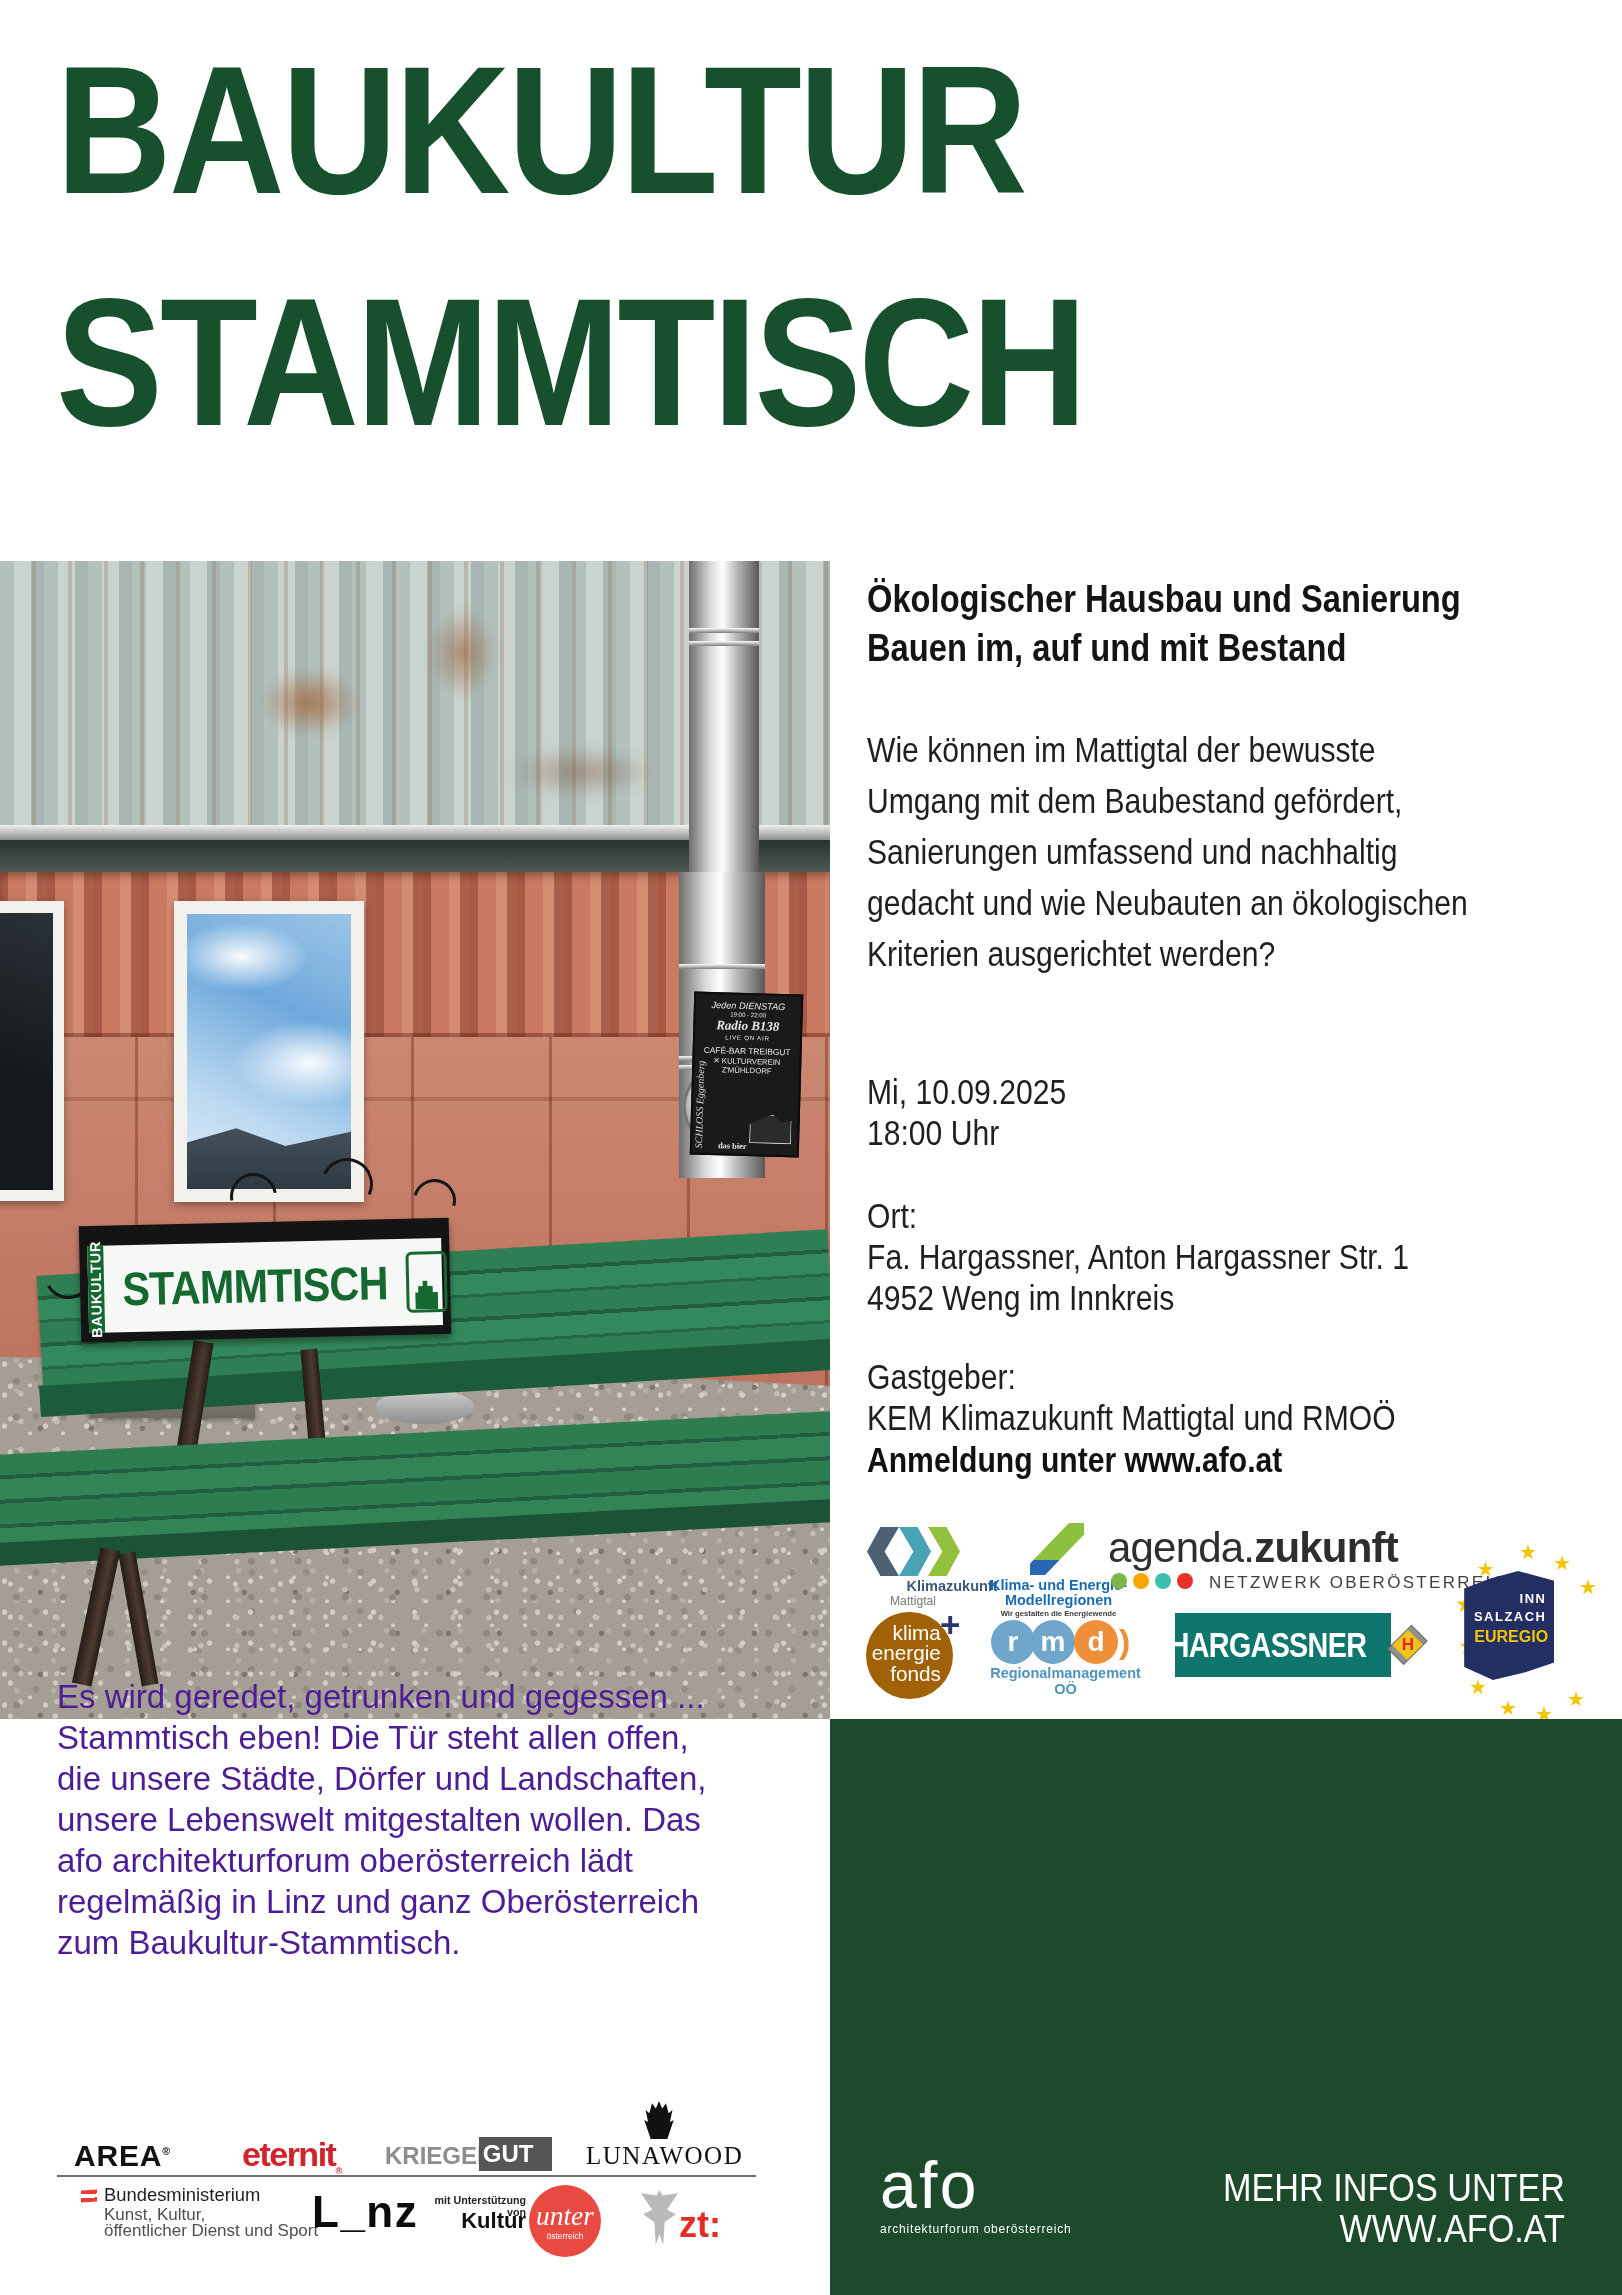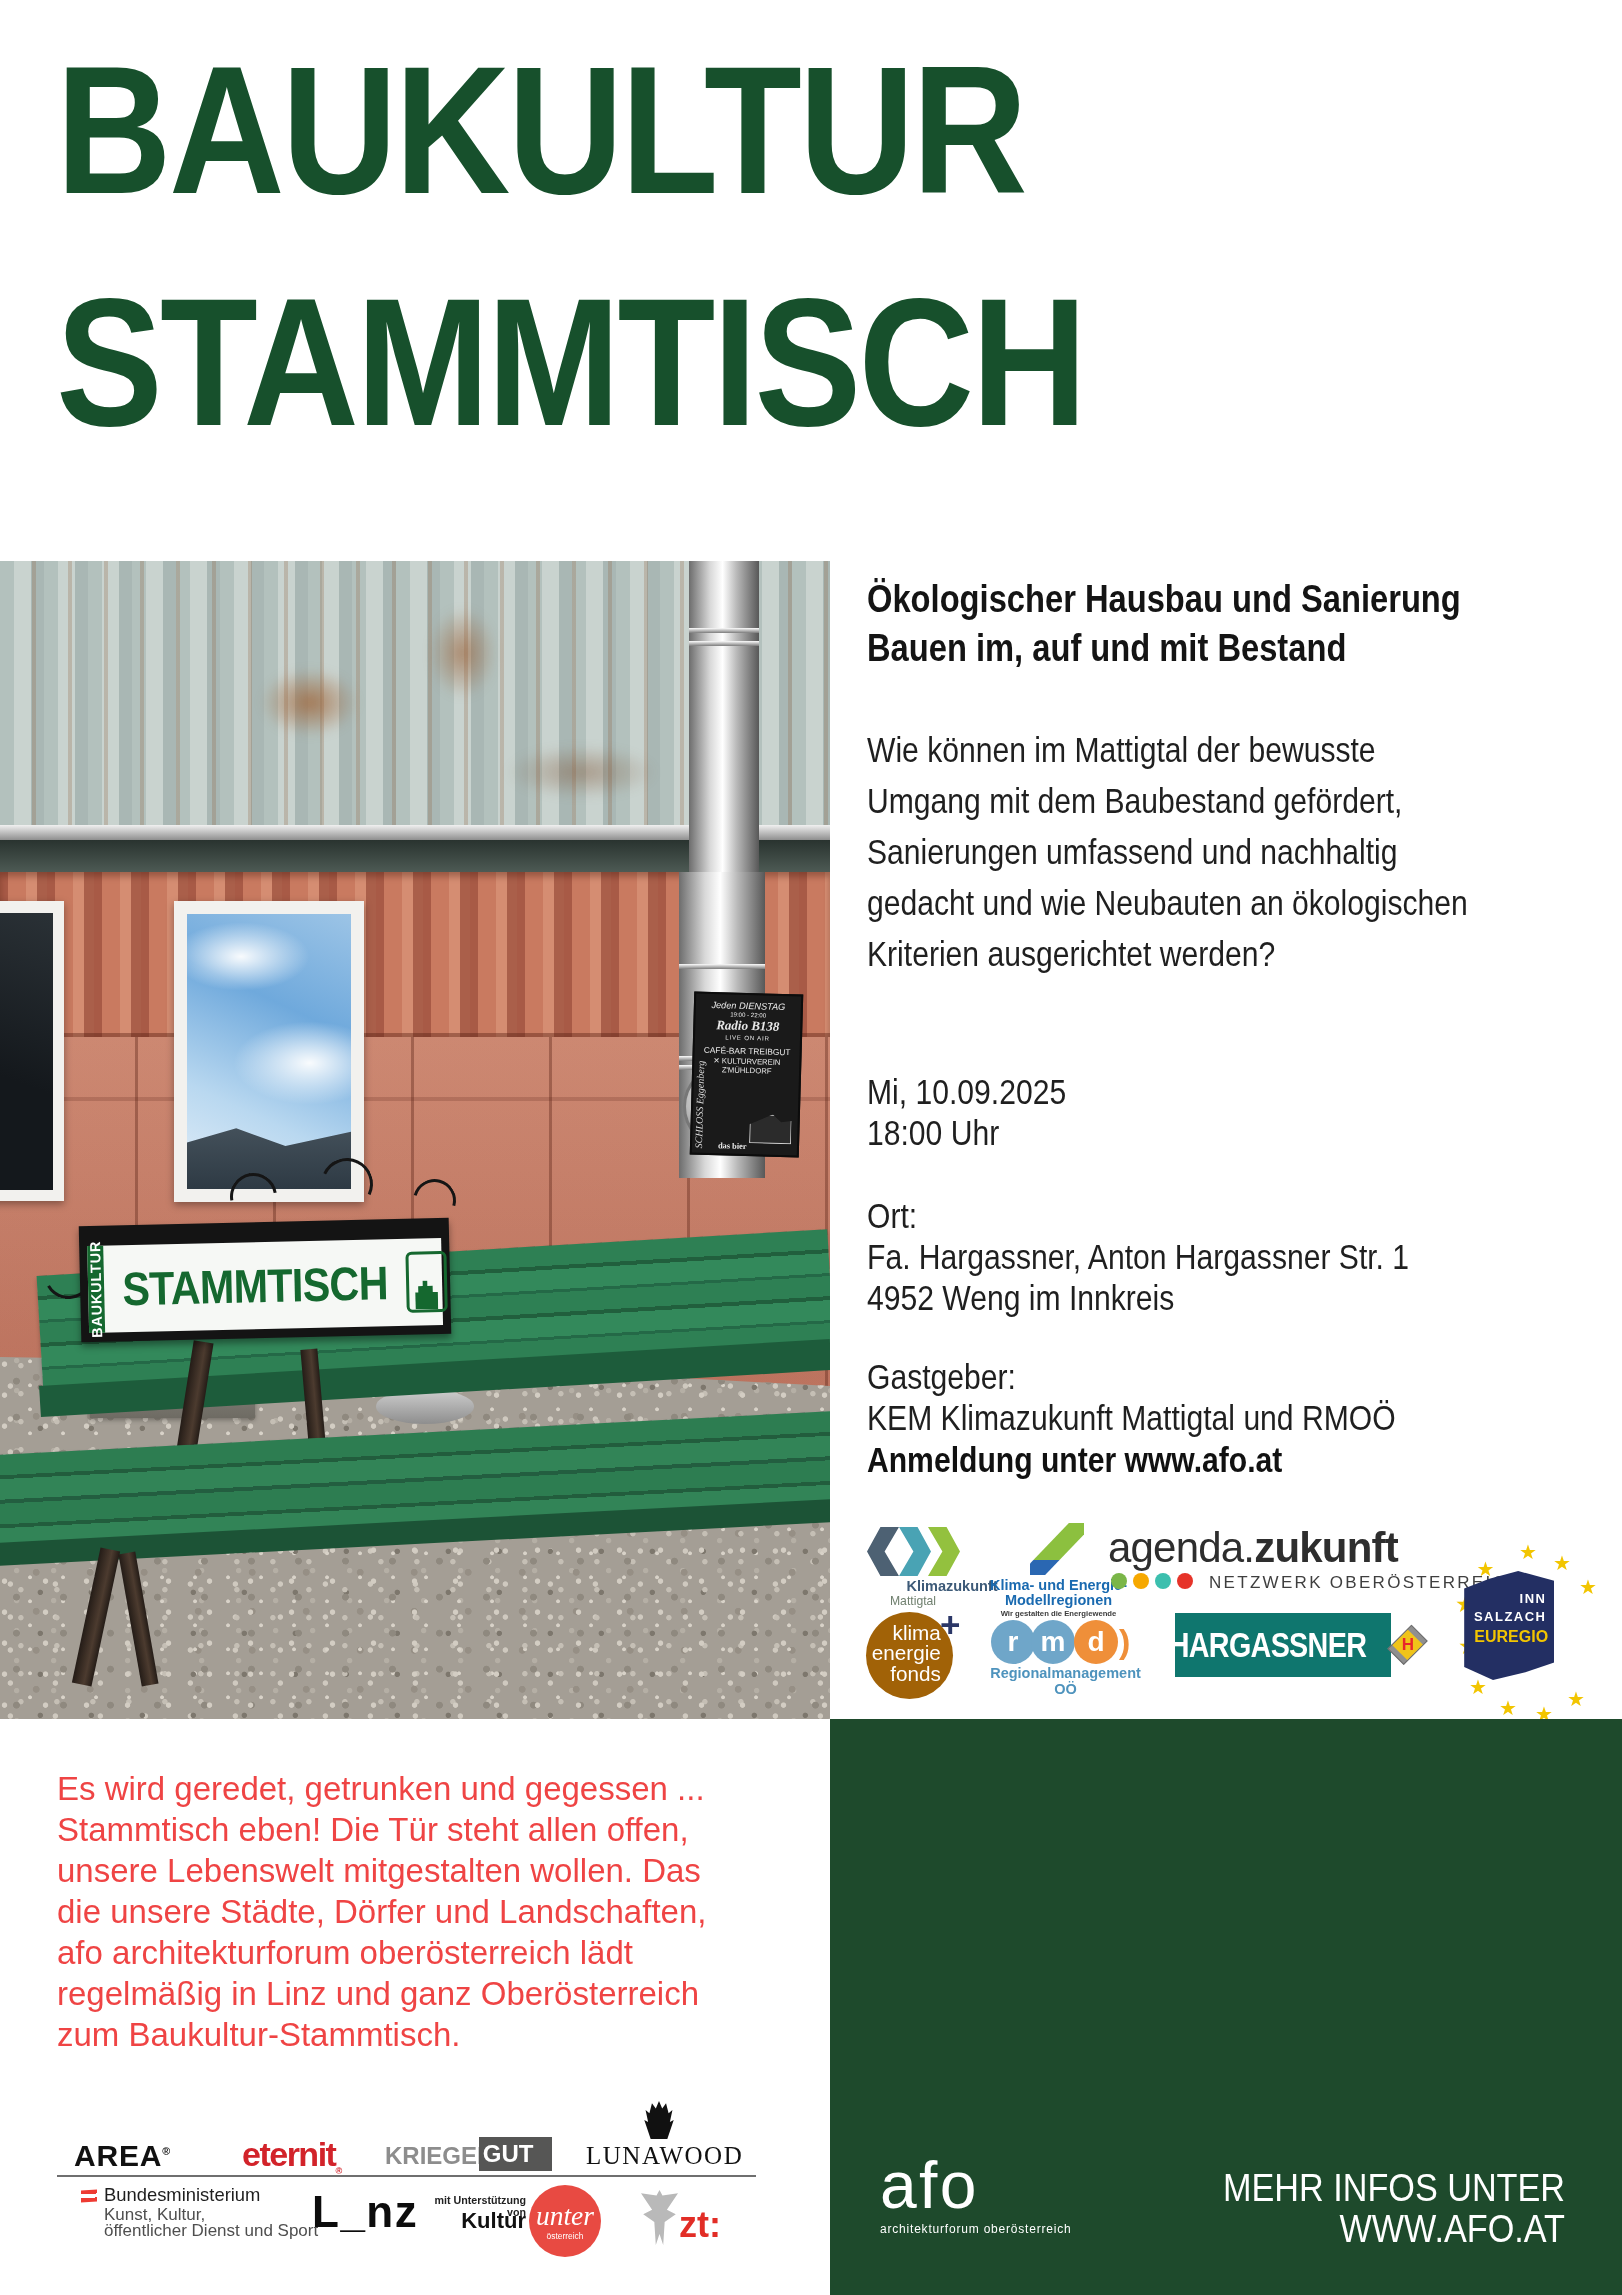--- a/index.html
+++ b/index.html
@@ -105,21 +105,21 @@
   .hzdia-in{width:21.4px;height:21.4px;background:#f0c419;display:flex;align-items:center;justify-content:center;}
   .hzdia-in span{transform:rotate(-45deg);color:#e8262b;font-weight:bold;font-size:17px;}
   .kfcircle{left:866px;top:1612px;width:87px;height:87px;border-radius:50%;background:#a16207;color:#fff;
             text-align:right;padding:0;}
   .kfcircle .kft{position:absolute;right:12.2px;top:10.7px;font-size:20.7px;line-height:20.7px;letter-spacing:0;}
   .kfplus{position:absolute;left:940px;top:1605px;font-size:35px;font-weight:bold;color:#2b3767;}
   .rmoc{position:absolute;top:1620px;width:44px;height:44px;border-radius:50%;color:#fff;font-weight:bold;
         font-size:28px;display:flex;align-items:center;justify-content:center;}
 
   
-  .about{left:57px;top:1768px;font-size:33px;line-height:41px;color:#ef4444;}
+  .about{left:57px;top:1676px;font-size:33px;line-height:41px;color:#4c1d95;}
 
   
   .sp{color:#111;}
   .gutbox{left:479px;top:2137px;width:69px;height:34px;background:#565655;color:#fff;font-weight:800;font-size:24px;
           display:flex;align-items:center;padding-left:3.8px;}
   .divider{left:57px;top:2175px;width:699px;height:2.3px;background:#6f6f6f;}
   .bmflag{left:81px;top:2190px;width:16px;height:12.2px;
     background:linear-gradient(#ee3b33 0 33%,#ffffff 33% 66%,#ee3b33 66% 100%);transform:skewY(-4deg);}
   .lunaicon{left:643px;top:2101px;width:32px;height:38px;background:#111;
     clip-path:polygon(50% 0,60% 20%,72% 6%,80% 32%,92% 24%,84% 55%,96% 50%,76% 100%,24% 100%,4% 50%,16% 55%,8% 24%,20% 32%,28% 6%,40% 20%);}
@@ -325,22 +325,22 @@
   <div class="abs afo">afo</div>
   <div class="abs afosub">architekturforum oberösterreich</div>
   <div class="abs moreinfo">
     <div>MEHR INFOS UNTER</div>
     <div>WWW.AFO.AT</div>
   </div>
 
   <div class="abs about">
     <div>Es wird geredet, getrunken und gegessen ...</div>
     <div>Stammtisch eben! Die Tür steht allen offen,</div>
+    <div>die unsere Städte, Dörfer und Landschaften,</div>
     <div>unsere Lebenswelt mitgestalten wollen. Das</div>
-    <div>die unsere Städte, Dörfer und Landschaften,</div>
     <div>afo architekturforum oberösterreich lädt</div>
     <div>regelmäßig in Linz und ganz Oberösterreich</div>
     <div>zum Baukultur-Stammtisch.</div>
   </div>
 
   <div class="abs sp" style="left:74px;top:2139px;font-size:30px;font-weight:900;letter-spacing:0.8px;"><span>AREA</span><sup style="font-size:10.7px;">®</sup></div>
   <div class="abs" style="left:242px;top:2135px;font-size:34px;font-weight:bold;color:#d2232a;letter-spacing:-1.5px;"><span>eternit</span><sub style="font-size:9.2px;">®</sub></div>
   <div class="abs" style="left:385px;top:2142px;font-size:24px;font-weight:800;color:#8d8d8d;"><span>KRIEGER</span></div>
   <div class="abs gutbox">
       <span>GUT</span>

